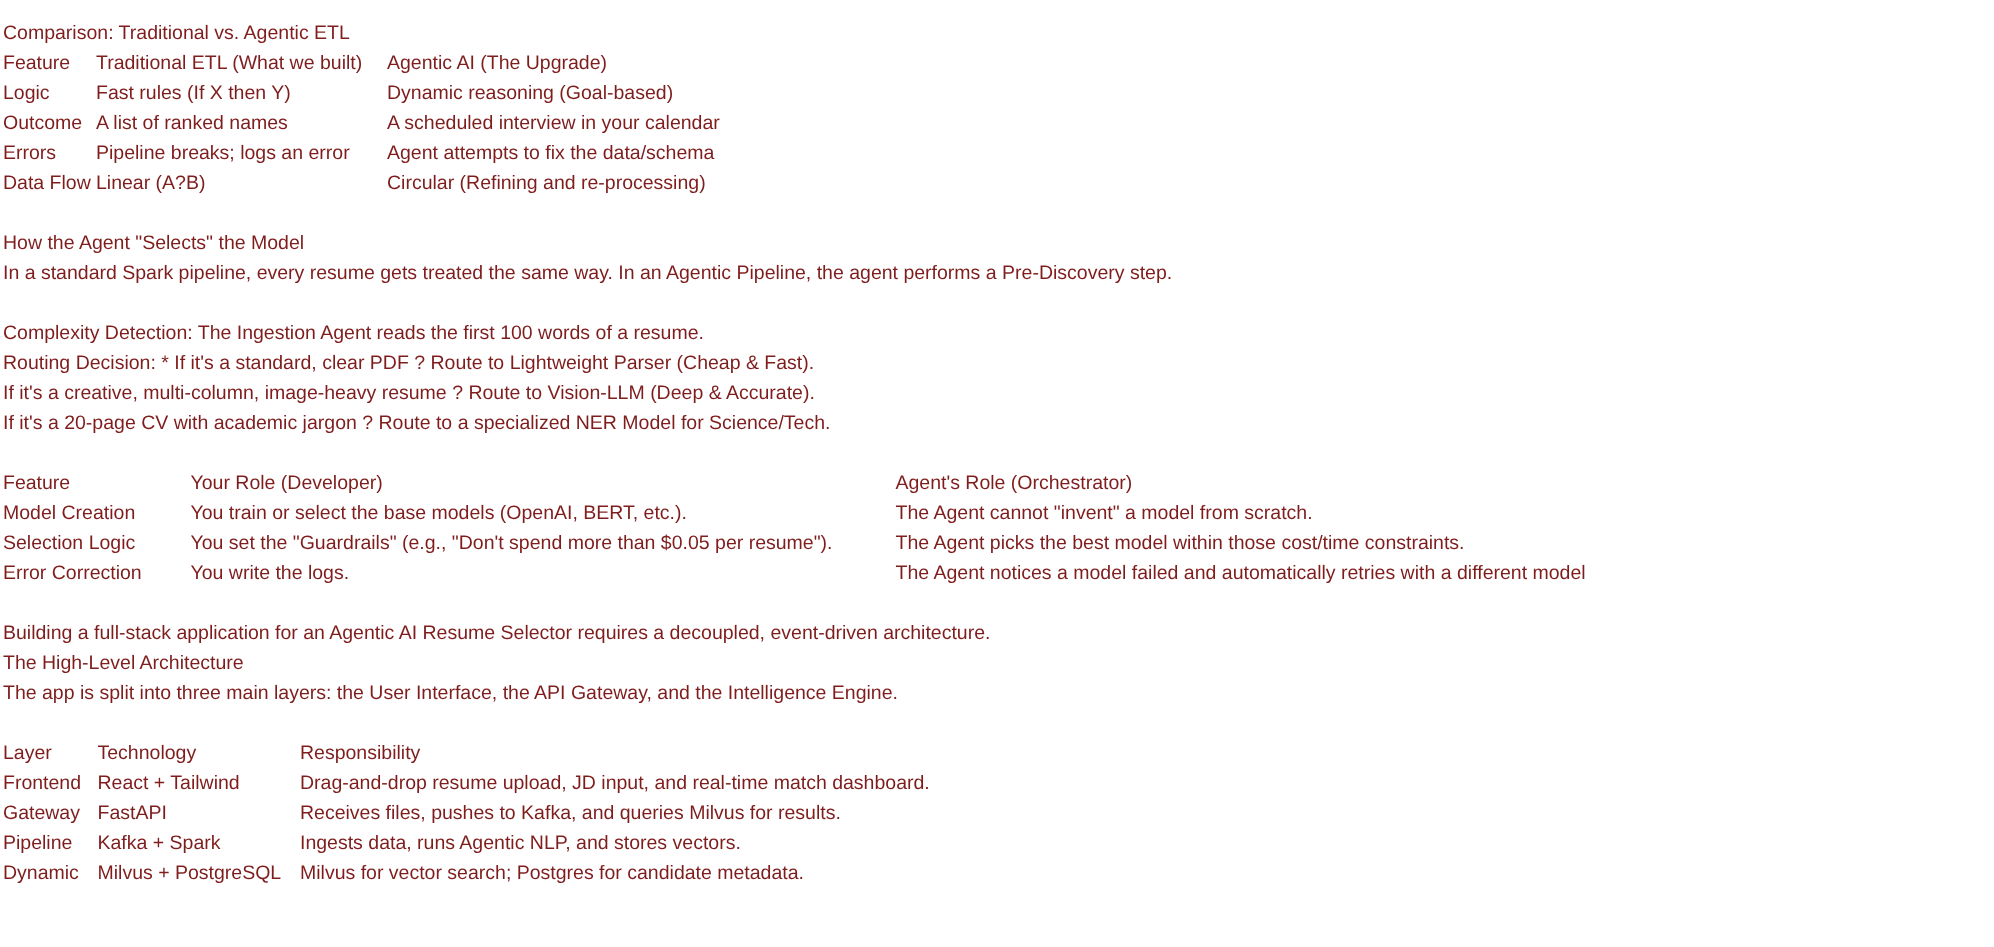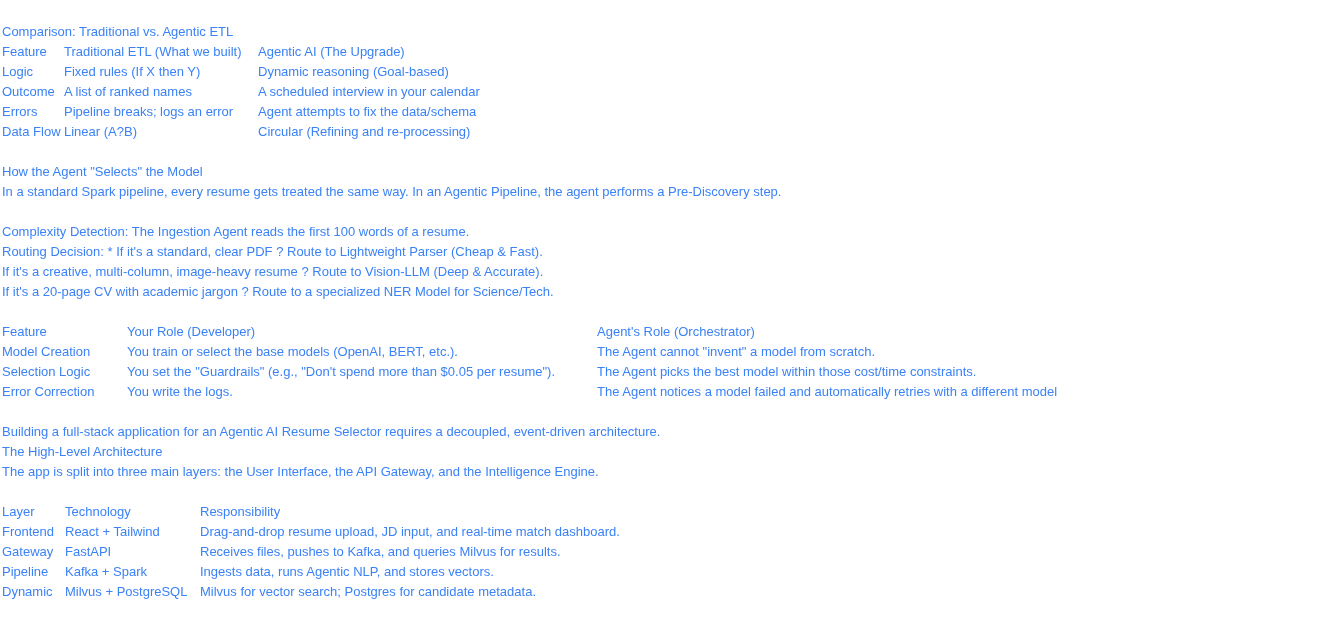--- a/index.html
+++ b/index.html
@@ -6,25 +6,25 @@
     margin: 0;
     padding: 0;
     background: #ffffff;
   }
   .doc {
     position: relative;
     width: 1329px;
     height: 631px;
     overflow: hidden;
     background: #ffffff;
-    color: #3b82f6;
+    color: #7f1d1d;
     font-family: "Liberation Sans", "DejaVu Sans", sans-serif;
     font-size: 13px;
     line-height: 20px;
-    padding-top: 22px;
+    padding-top: 12px;
     padding-left: 2px;
     box-sizing: border-box;
   }
   .section { margin: 0; }
   .section + .section { margin-top: 20px; }
   .line { height: 20px; white-space: nowrap; }
   .trow { position: relative; height: 20px; }
   .trow > span { position: absolute; top: 0; white-space: nowrap; }
   
   .t1 .c0 { left: 0px; }
@@ -47,21 +47,21 @@
   <div class="section">
     <div class="line">Comparison: Traditional vs. Agentic ETL</div>
     <div class="t1">
       <div class="trow">
         <span class="c0">Feature</span>
         <span class="c1">Traditional ETL (What we built)</span>
         <span class="c2">Agentic AI (The Upgrade)</span>
       </div>
       <div class="trow">
         <span class="c0">Logic</span>
-        <span class="c1">Fixed rules (If X then Y)</span>
+        <span class="c1">Fast rules (If X then Y)</span>
         <span class="c2">Dynamic reasoning (Goal-based)</span>
       </div>
       <div class="trow">
         <span class="c0">Outcome</span>
         <span class="c1">A list of ranked names</span>
         <span class="c2">A scheduled interview in your calendar</span>
       </div>
       <div class="trow">
         <span class="c0">Errors</span>
         <span class="c1">Pipeline breaks; logs an error</span>

